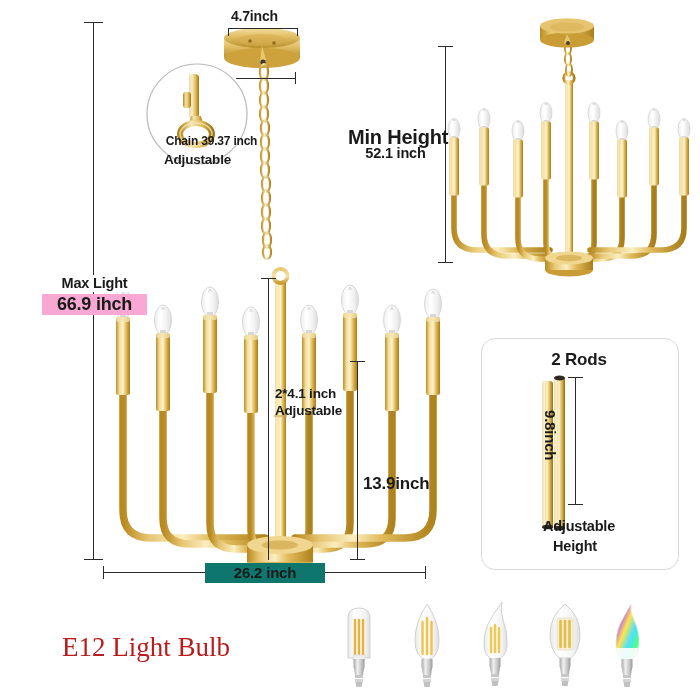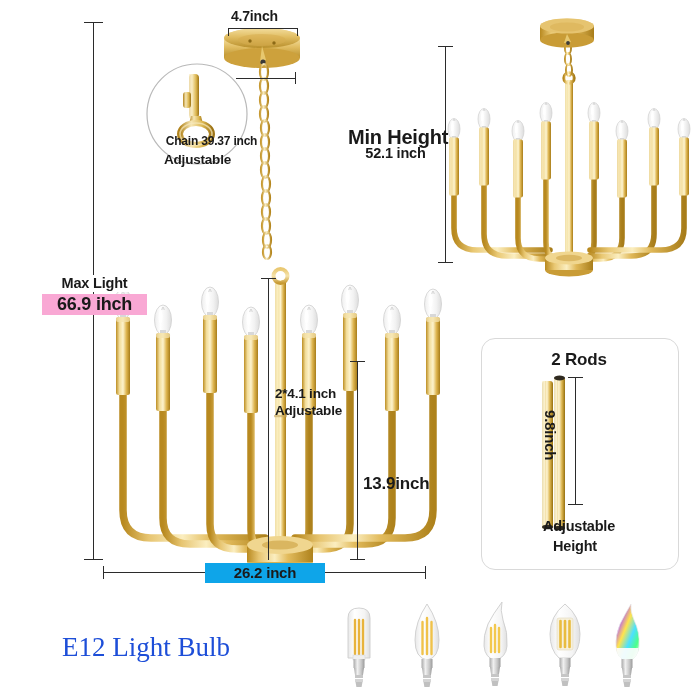--- a/index.html
+++ b/index.html
@@ -19,21 +19,21 @@
     color:#1a1a1a;
     white-space:pre;
     line-height:1.18;
     letter-spacing:-0.2px;
   }
   .lbl.ctr{text-align:center;}
   .serif-title{
     position:absolute;
     font-family:"Liberation Serif", serif;
     font-weight:400;
-    color:#1d4ed8;
+    color:#b91c1c;
     white-space:pre;
   }
   .dimline{position:absolute;background:#2b2b2b;}
   .rodsbox{
     position:absolute;
     border:1.6px solid #d9d9d9;
     border-radius:14px;
     background:#ffffff;
   }
   svg{display:block;overflow:visible;}
@@ -223,21 +223,21 @@
   <div class="lbl" style="left:275px;top:403px;font-size:13.5px;">Adjustable</div>
 
   <div class="dimline" style="left:357px;top:361px;width:1.3px;height:199px;"></div>
   <div class="dimline" style="left:350px;top:361px;width:15px;height:1.3px;"></div>
   <div class="dimline" style="left:350px;top:559px;width:15px;height:1.3px;"></div>
   <div class="lbl" style="left:363px;top:466px;font-size:17px;margin-top:8px;">13.9inch</div>
 
   <div class="dimline" style="left:103px;top:572px;width:323px;height:1.3px;"></div>
   <div class="dimline" style="left:103px;top:566px;width:1.3px;height:13px;"></div>
   <div class="dimline" style="left:425px;top:566px;width:1.3px;height:13px;"></div>
-  <div class="lbl ctr" style="left:205px;top:563px;width:120px;font-size:15px;background:#0ea5e9;padding:1px 0;">26.2 inch</div>
+  <div class="lbl ctr" style="left:205px;top:563px;width:120px;font-size:15px;background:#0f766e;padding:1px 0;">26.2 inch</div>
 
   <svg class="abs" style="left:432px;top:18px;" width="262" height="266" viewBox="0 0 262 266">
     <defs>
       <linearGradient id="gGold2" x1="0" y1="0" x2="1" y2="0">
         <stop offset="0%" stop-color="#b8891f"></stop>
         <stop offset="20%" stop-color="#e9c873"></stop>
         <stop offset="45%" stop-color="#fbeec0"></stop>
         <stop offset="65%" stop-color="#e0b858"></stop>
         <stop offset="100%" stop-color="#a87d1a"></stop>
       </linearGradient>

